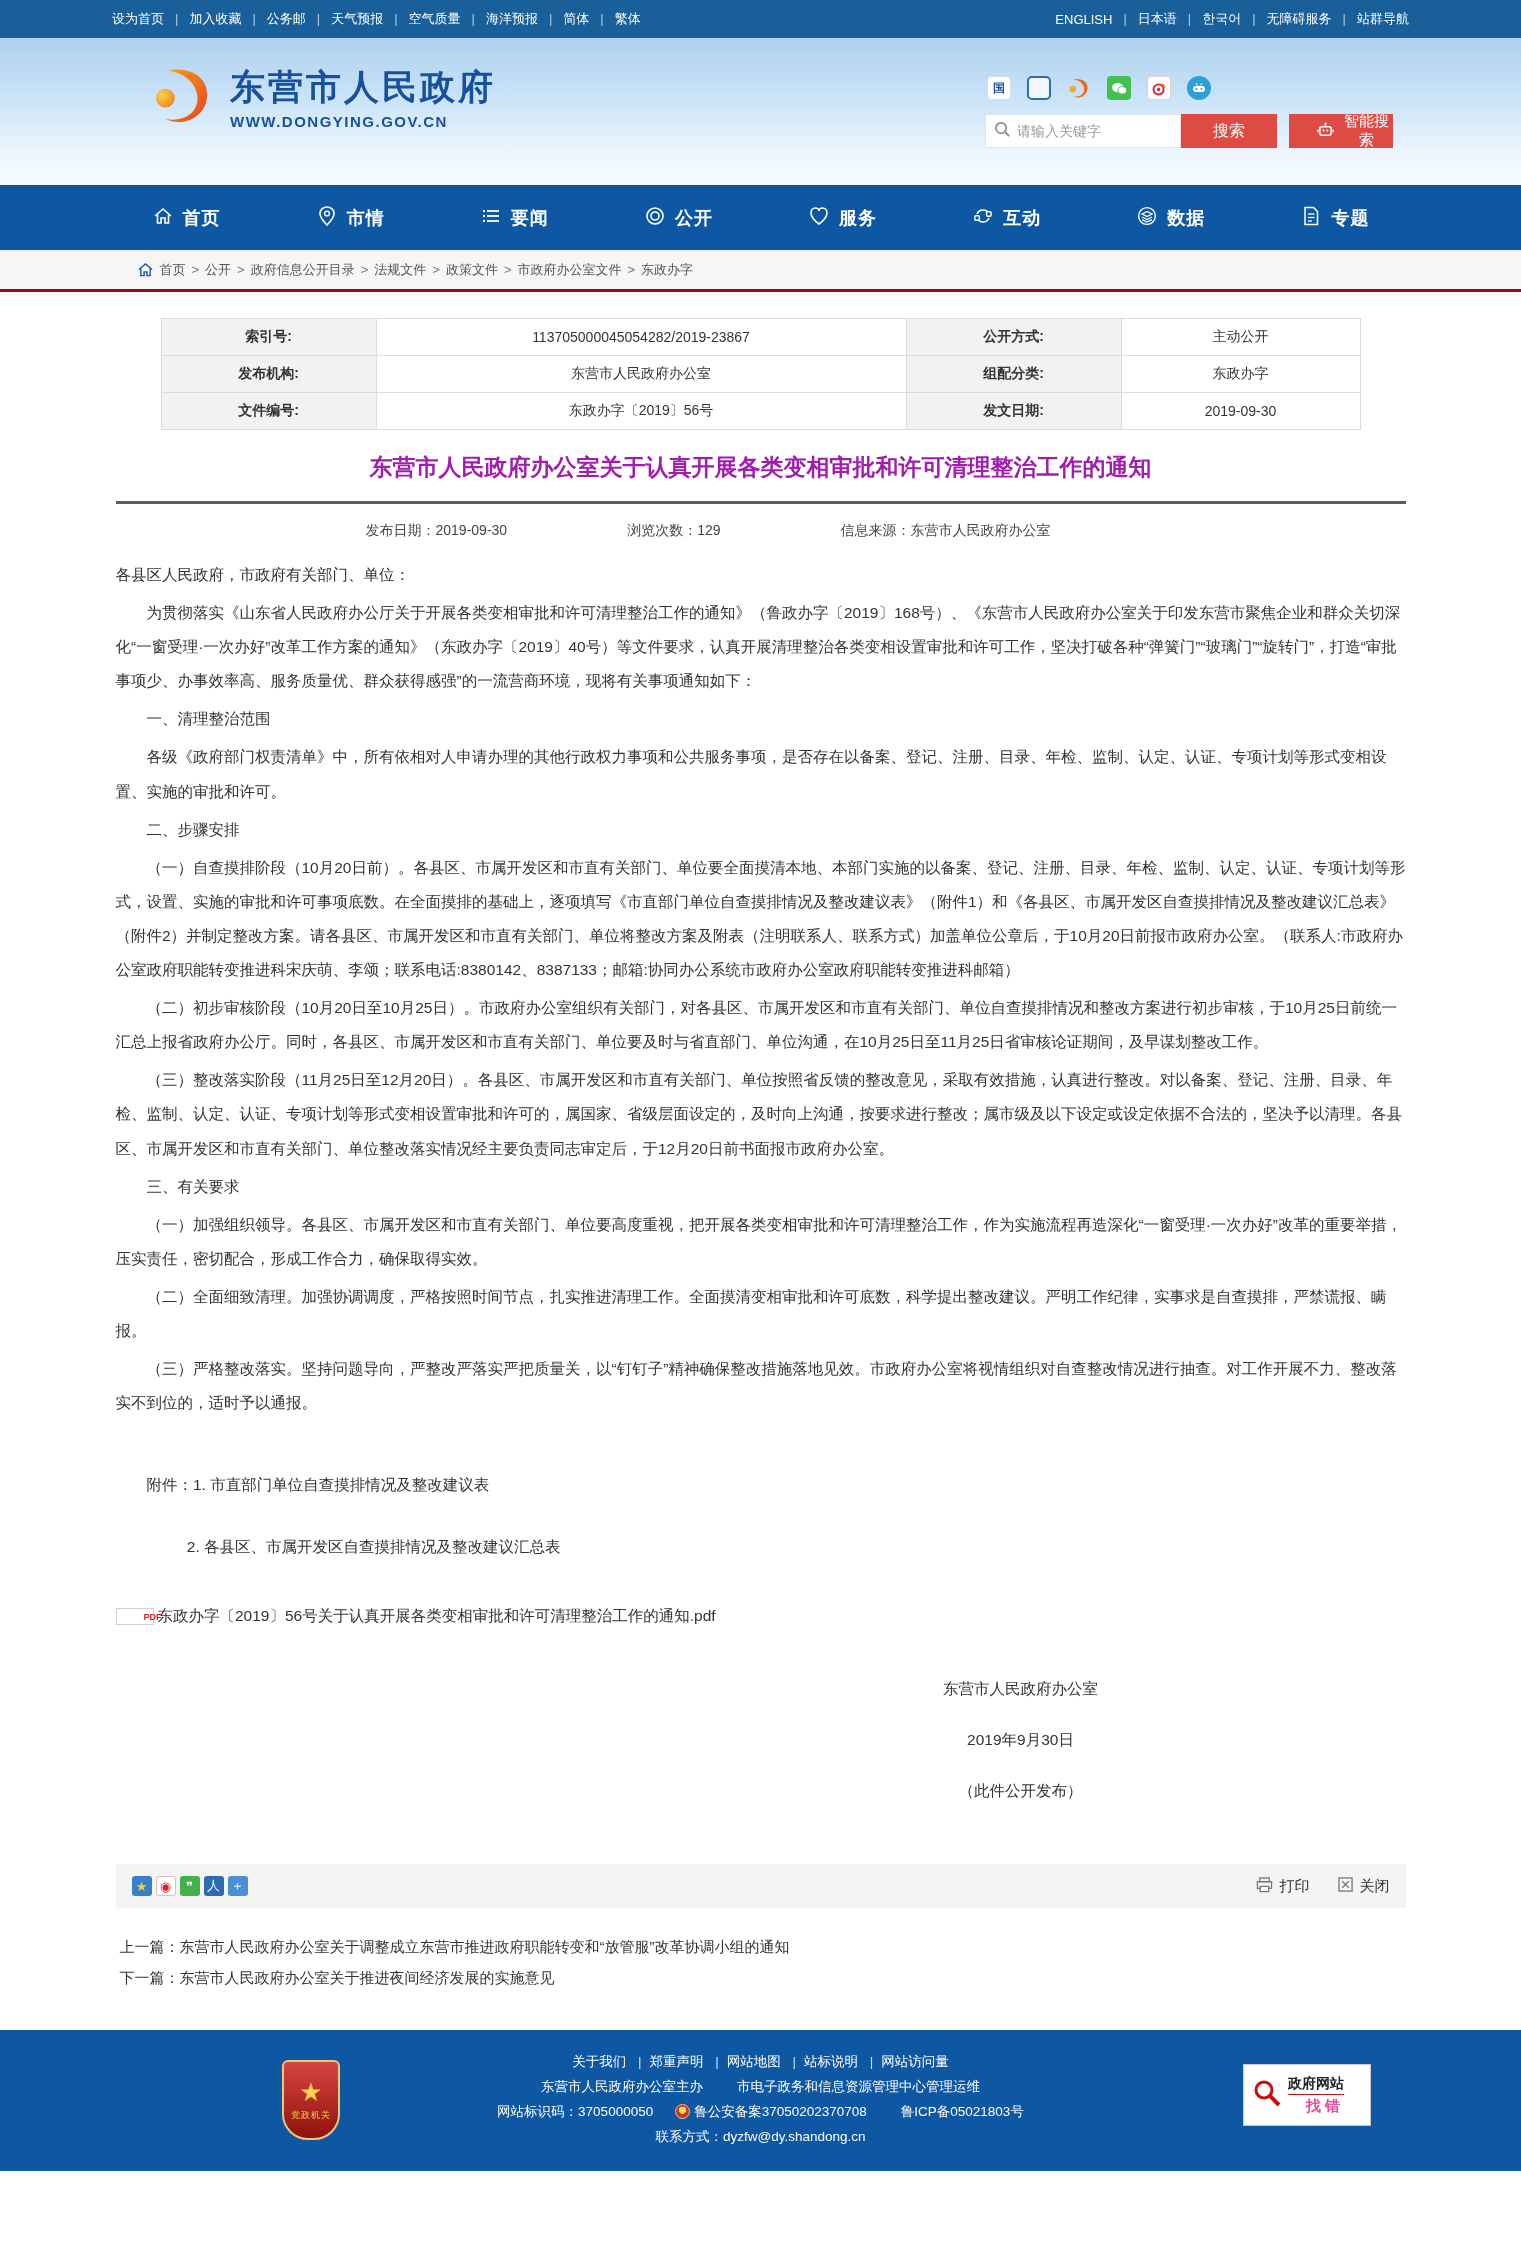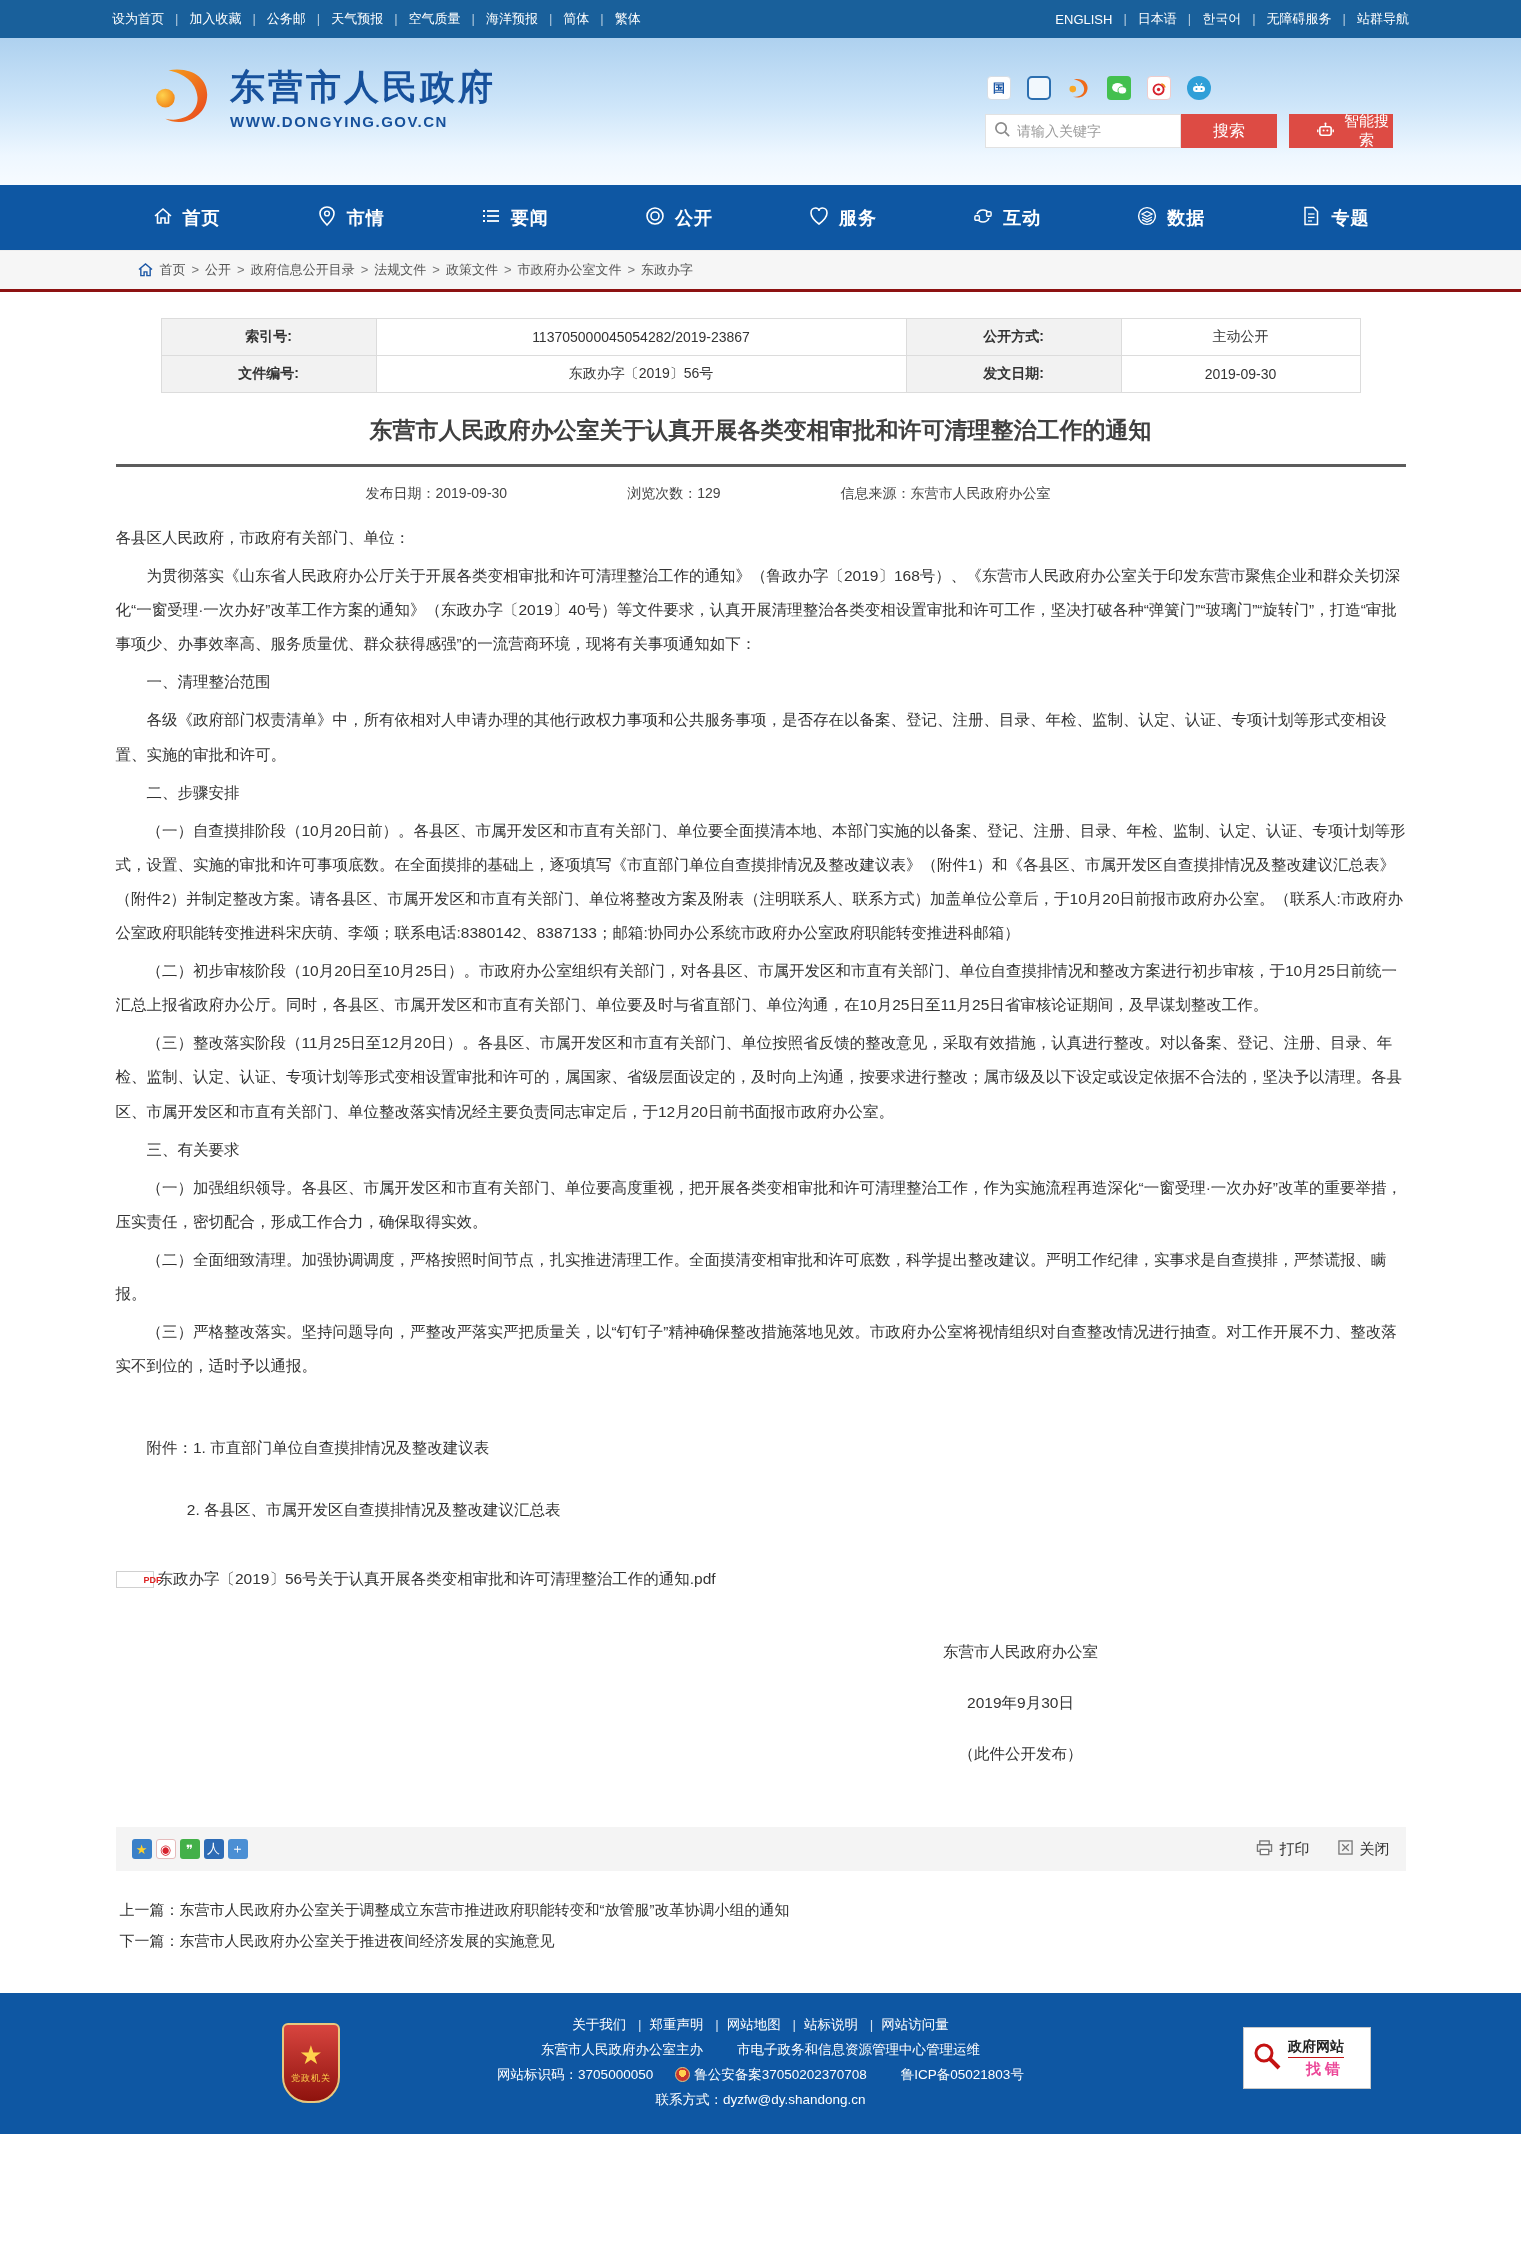--- a/index.html
+++ b/index.html
@@ -60,21 +60,21 @@
   .crumb + .crumb::before { content: ">"; color: #777; margin: 0 6px; cursor: default; }
   .crumb-home-icon { margin-right: 7px; display: inline-flex; }
   .redline { height: 3px; background: #8d1212; }
   
   .content { width: 1290px; margin: 0 auto; padding-top: 26px; }
   table.doc-info { width: 1200px; margin: 0 auto; border-collapse: collapse; font-size: 14px; }
   table.doc-info td { border: 1px solid #dcdcdc; height: 37px; text-align: center; }
   table.doc-info td.lbl { background: #f2f2f2; width: 215px; font-weight: bold; color: #333; }
   table.doc-info td.val { color: #333; }
   table.doc-info td.v1 { width: 530px; }
-  .art-title { margin-top: 22px; text-align: center; font-size: 23px; font-weight: bold; color: #404040; }
+  .art-title { margin-top: 22px; text-align: center; font-size: 23px; font-weight: bold; color: #a21caf; }
   .title-rule { border-bottom: 3px solid #5c5c5c; margin-top: 18px; }
   .meta { display: flex; padding-left: 250px; gap: 120px; margin-top: 18px; font-size: 14px; color: #444; }
   .body-text { margin-top: 18px; font-size: 15.5px; line-height: 2.2; color: #333; }
   .body-text p { margin: 4px 0; text-indent: 2em; }
   .body-text p.salutation { text-indent: 0; }
   .attach { margin-top: 48px; font-size: 15.5px; line-height: 2.2; }
   .attach .a1 { text-indent: 2em; }
   .attach .a2 { text-indent: 4.6em; margin-top: 28px; }
   .pdf-row { margin-top: 42px; font-size: 15.5px; display: flex; align-items: center; gap: 4px; }
   .pdf-link { color: #333; text-decoration: none; cursor: pointer; }
@@ -327,20 +327,26 @@
 
   <table class="doc-info">
     <tbody>
         <tr>
       <td class="lbl">索引号:</td>
       <td class="val v1">113705000045054282/2019-23867</td>
       <td class="lbl">公开方式:</td>
       <td class="val">主动公开</td>
     </tr>
     <tr>
+      <td class="lbl">发布机构:</td>
+      <td class="val v1">东营市人民政府办公室</td>
+      <td class="lbl">组配分类:</td>
+      <td class="val">东政办字</td>
+    </tr>
+    <tr>
       <td class="lbl">文件编号:</td>
       <td class="val v1">东政办字〔2019〕56号</td>
       <td class="lbl">发文日期:</td>
       <td class="val">2019-09-30</td>
     </tr>
   </tbody>
     </table>
 
   <h1 class="art-title">东营市人民政府办公室关于认真开展各类变相审批和许可清理整治工作的通知</h1>
   <div class="title-rule"></div>

